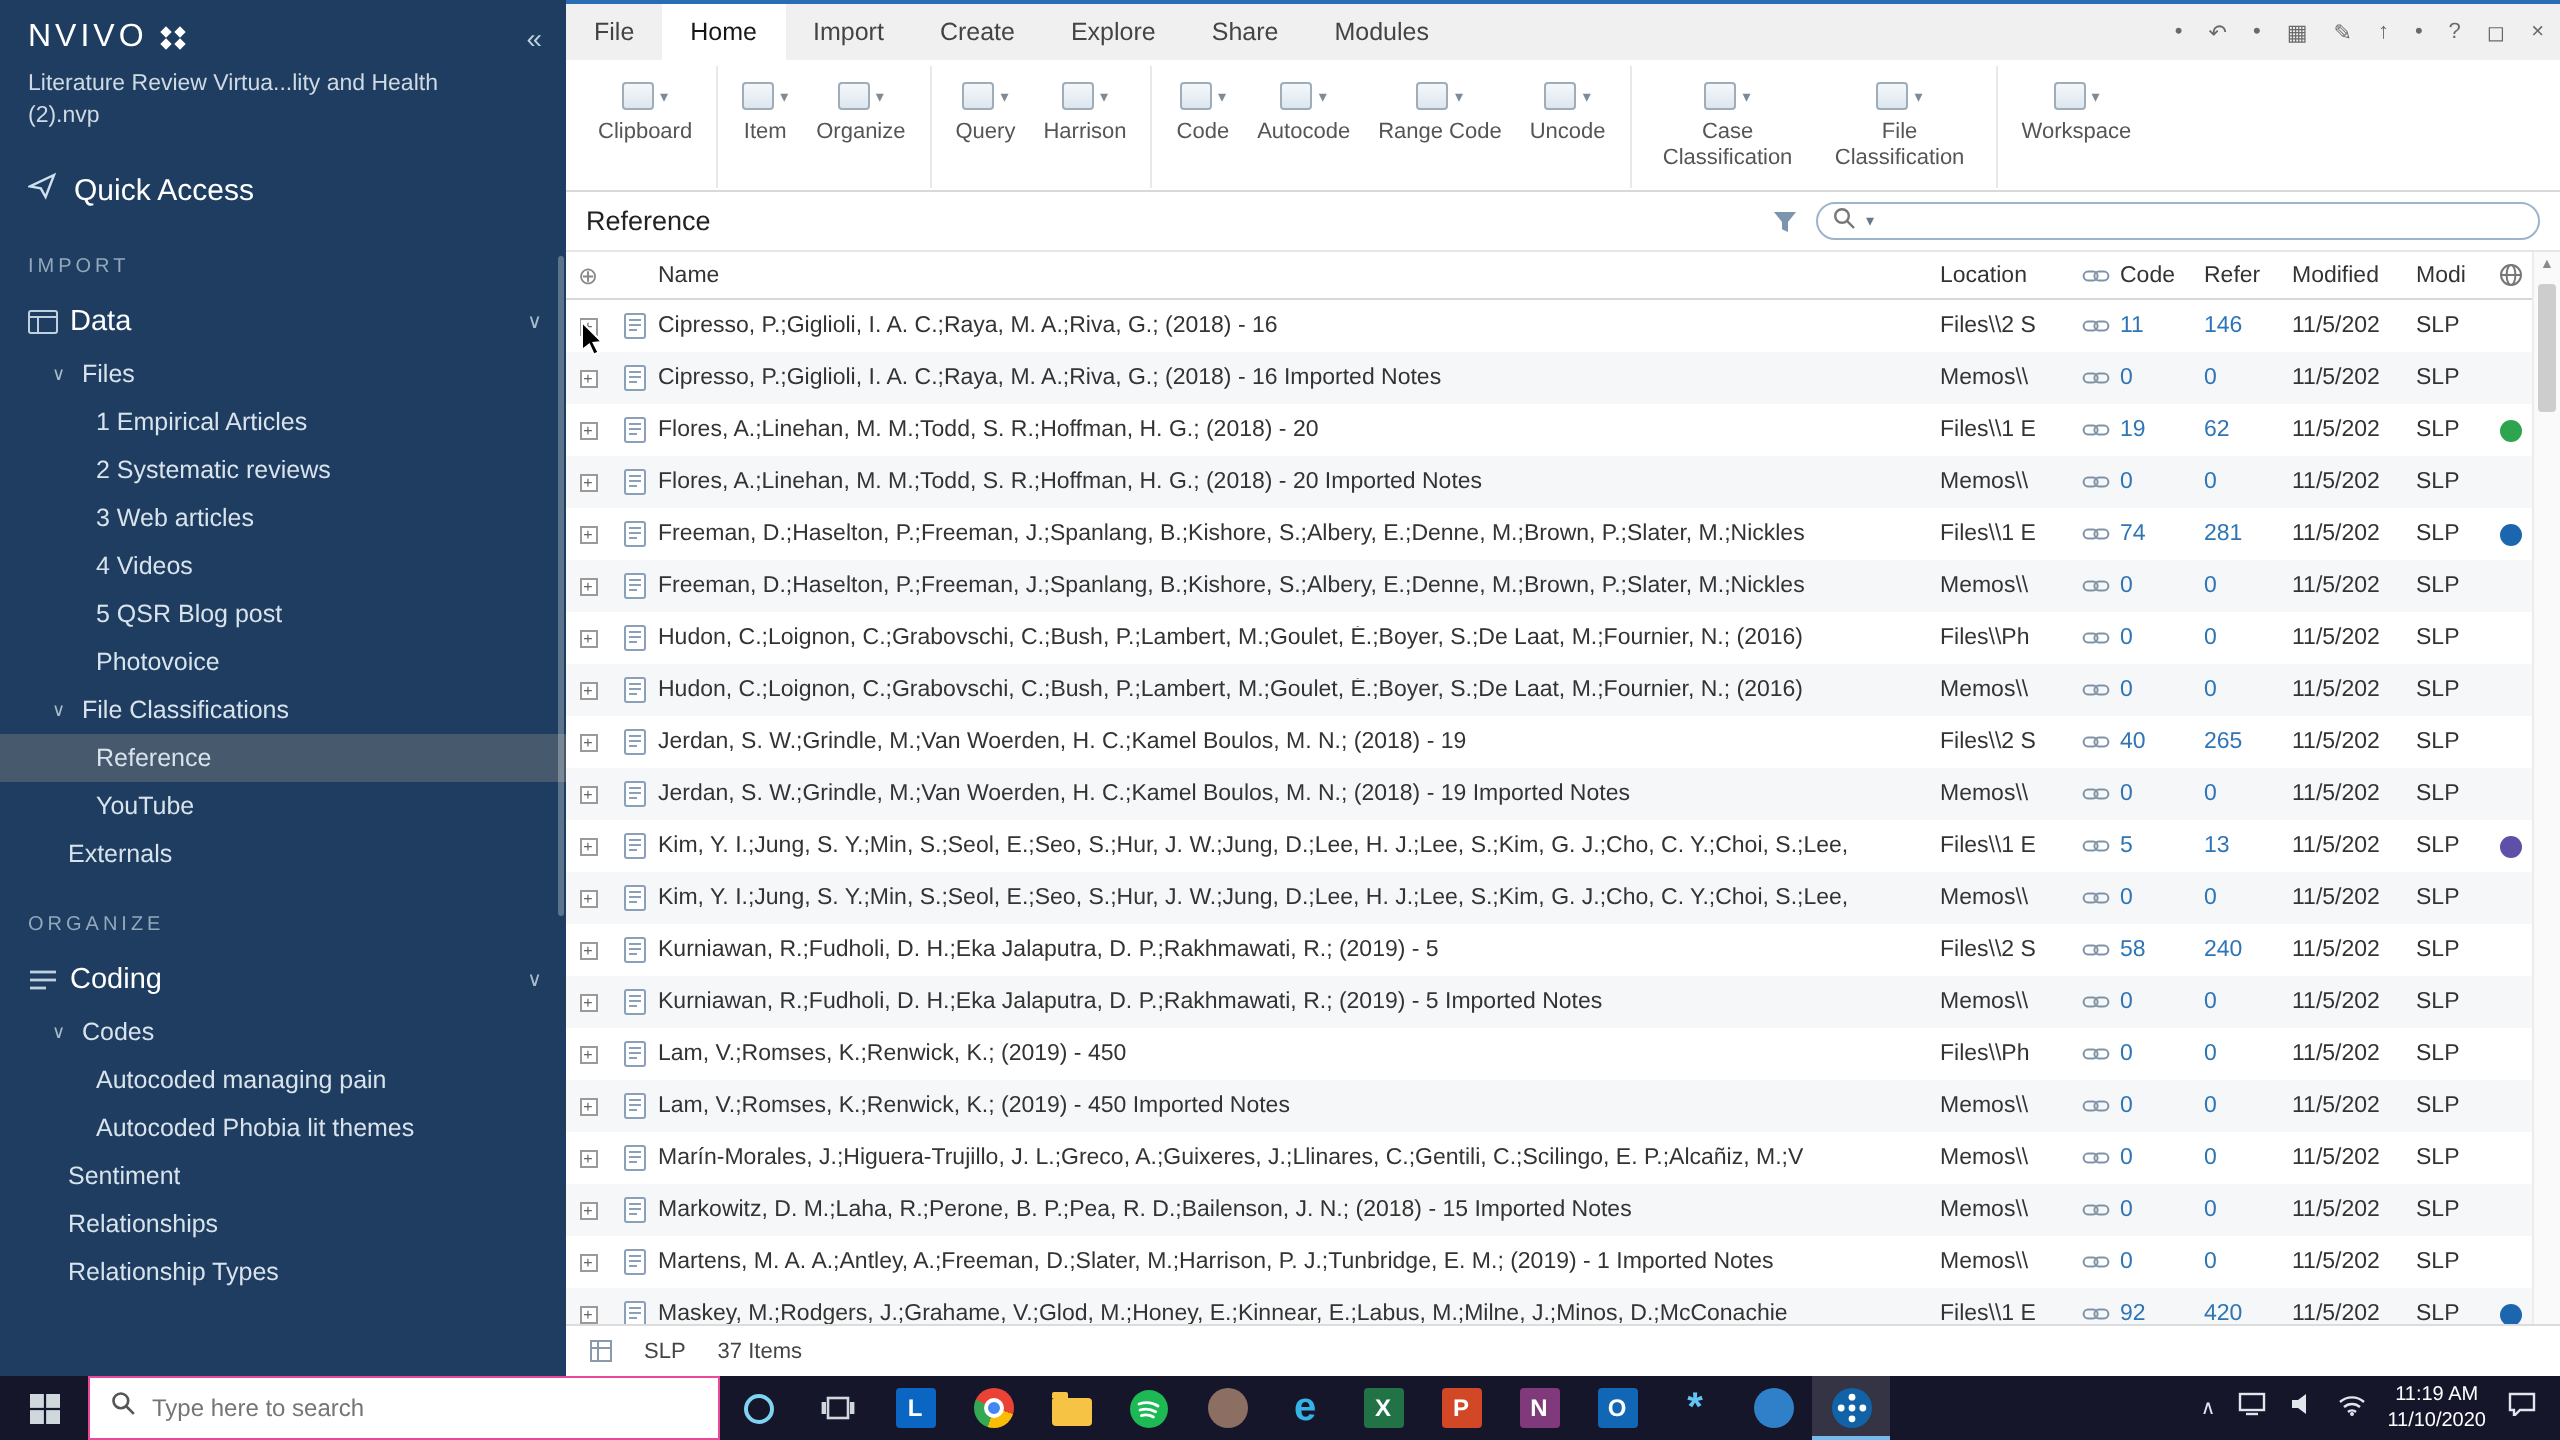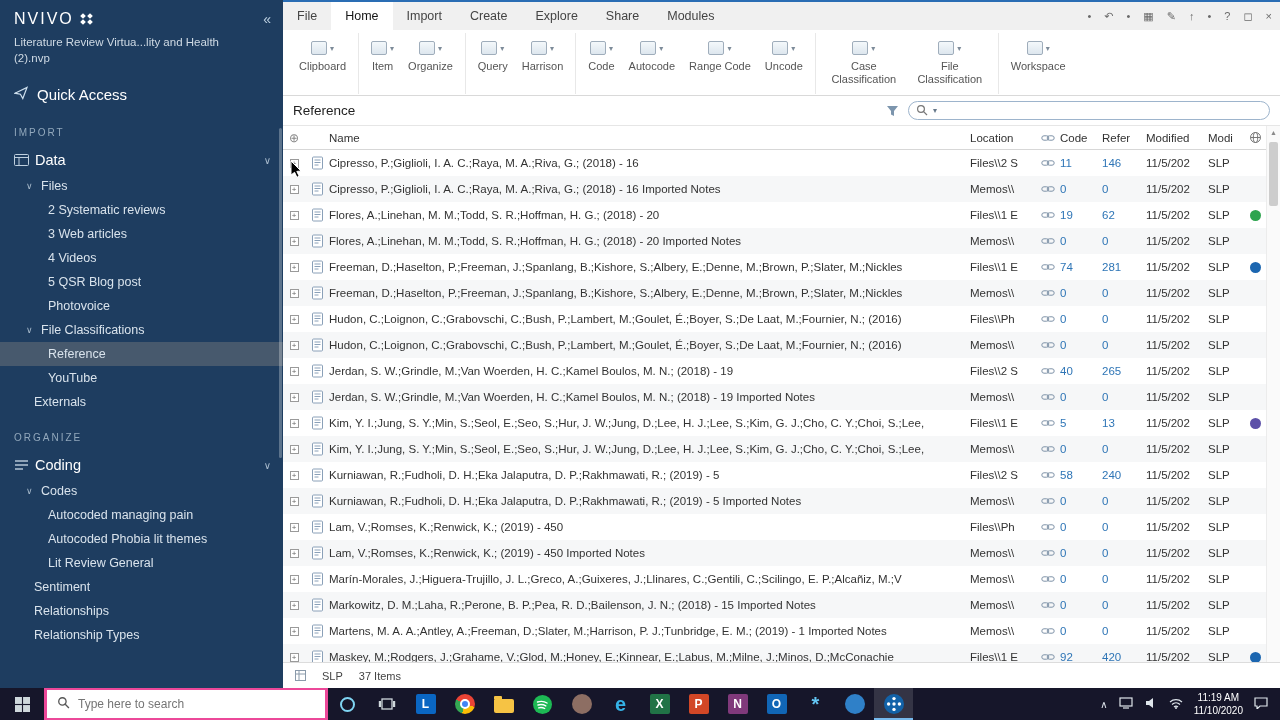--- a/index.html
+++ b/index.html
@@ -80,21 +80,21 @@
   .vscroll{position:absolute;right:0;top:30px;bottom:26px;width:14px;background:#fafafa;border-left:1px solid #ececec;display:flex;flex-direction:column;align-items:center}
   .varrow{font-size:7px;color:#8a8a8a;margin-top:3px}
   .vthumb{width:9px;height:64px;background:#cdcdcd;border-radius:2px;margin-top:6px}
 
   .statusbar{height:26px;border-top:1px solid #dcdcdc;display:flex;align-items:center;padding:0 12px;font-size:11px;color:#444;gap:16px;background:#fff;flex-shrink:0}
   .statusbar .sb-ic{display:flex;align-items:center}
 
   
   .taskbar{height:32px;background:#16162a;display:flex;align-items:center;color:#fff}
   .start{width:44px;height:100%;display:flex;align-items:center;justify-content:center}
-  .tb-search{width:284px;height:100%;background:#fff;display:flex;align-items:center;gap:8px;padding:14px 10px;border:3px solid #ec4899}
+  .tb-search{width:316px;height:100%;background:#fff;display:flex;align-items:center;gap:8px;padding:14px 10px;border:1px solid #ec4899}
   .tb-search input{border:none;outline:none;flex:1;font-size:12px;color:#555;background:transparent}
   .tb-apps{display:flex;height:100%}
   .tb-app{width:39px;height:100%;display:flex;align-items:center;justify-content:center}
   .tb-app.active{background:rgba(255,255,255,.13);box-shadow:inset 0 -2px 0 #76b9ed}
   .tk-ring{width:15px;height:15px;border:2px solid;border-radius:50%;display:block}
   .tk-sq{width:20px;height:20px;border-radius:2px;color:#fff;font-size:12px;font-weight:bold;display:flex;align-items:center;justify-content:center}
   .tk-letter{font-size:20px;font-weight:bold;line-height:1}
   .tk-chrome{width:20px;height:20px;border-radius:50%;background:conic-gradient(#ea4335 0 30%,#fbbc05 30% 55%,#34a853 55% 82%,#ea4335 82% 100%);position:relative;display:block}
   .tk-chrome::after{content:"";position:absolute;inset:5px;background:#4285f4;border-radius:50%;border:2px solid #fff}
   .tk-folder{width:20px;height:14px;background:#f6c344;border-radius:1px 2px 2px 2px;position:relative;display:block;margin-top:3px}
@@ -142,20 +142,23 @@
             </svg>
           </span>
           <span class="lbl">Data</span>
           <span class="chev">∨</span>
         </div>
         <div class="side-item lvl1">
           <span class="tw">∨</span>
           <span class="lbl">Files</span>
         </div>
         <div class="side-item lvl2">
+          <span class="lbl">1 Empirical Articles</span>
+        </div>
+        <div class="side-item lvl2">
           <span class="lbl">2 Systematic reviews</span>
         </div>
         <div class="side-item lvl2">
           <span class="lbl">3 Web articles</span>
         </div>
         <div class="side-item lvl2">
           <span class="lbl">4 Videos</span>
         </div>
         <div class="side-item lvl2">
           <span class="lbl">5 QSR Blog post</span>
@@ -191,23 +194,20 @@
         </div>
         <div class="side-item lvl1">
           <span class="tw">∨</span>
           <span class="lbl">Codes</span>
         </div>
         <div class="side-item lvl2">
           <span class="lbl">Autocoded managing pain</span>
         </div>
         <div class="side-item lvl2">
           <span class="lbl">Autocoded Phobia lit themes</span>
-        </div>
-        <div class="side-item lvl2">
-          <span class="lbl">Lit Review General</span>
         </div>
         <div class="side-item lvl1">
           <span class="tw sp">∨</span>
           <span class="lbl">Sentiment</span>
         </div>
         <div class="side-item lvl1">
           <span class="tw sp">∨</span>
           <span class="lbl">Relationships</span>
         </div>
         <div class="side-item lvl1">

